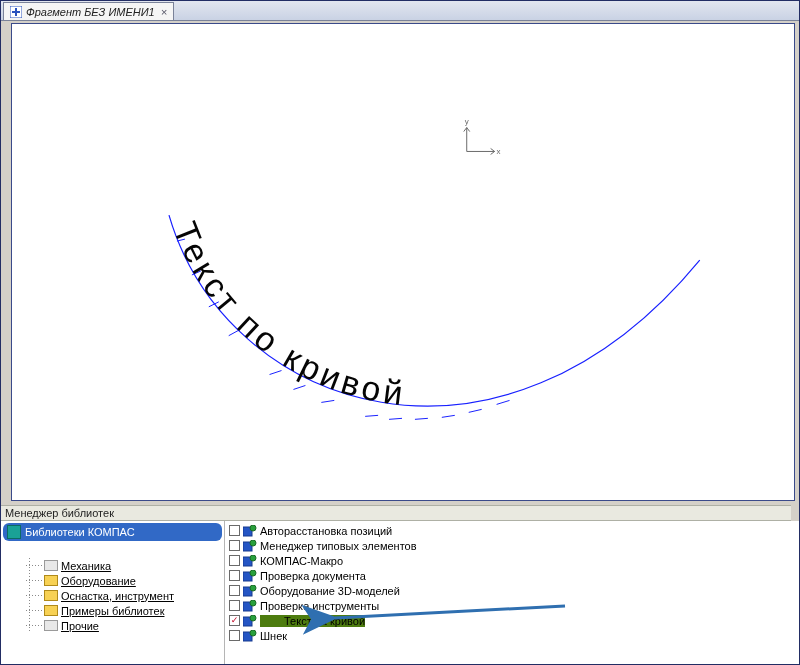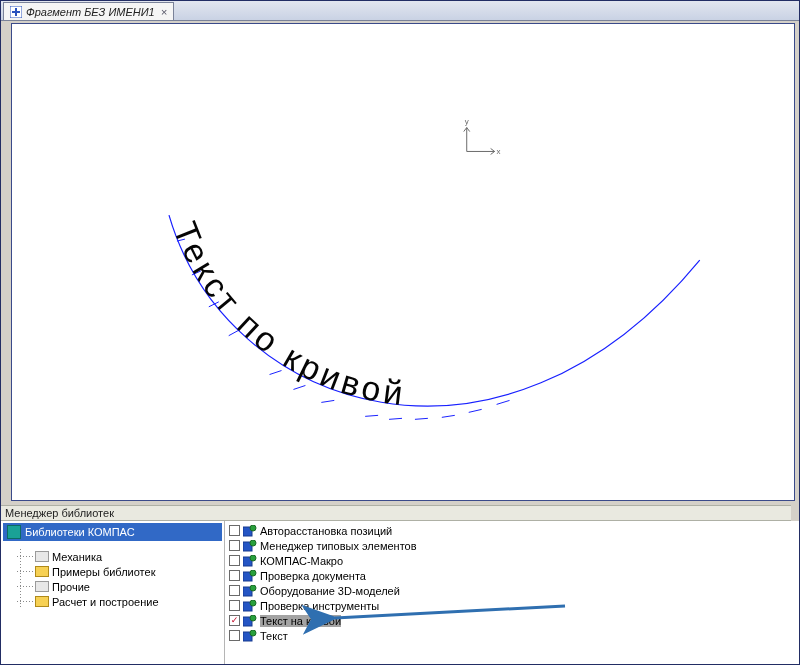--- a/index.html
+++ b/index.html
@@ -14,39 +14,39 @@
   .doc-tab .close { margin-left: 6px; color: #556; cursor: default; }
   .canvas-border { position: absolute; left: 10px; top: 22px; right: 4px; height: 478px; background: #fff; border: 1px solid #3a4a8a; }
   .canvas-svg { width: 100%; height: 100%; display: block; }
 
   
   .lib-title { position: absolute; left: 0; right: 8px; top: 504px; height: 16px; background: #e9e9e0; color: #222; font-size: 11px; padding: 1px 4px; border-top:1px solid #aeb0a5; border-bottom:1px solid #aeb0a5; }
   .lib-panel { position: absolute; left: 0; right: 0; top: 520px; bottom: 0; background: #fff; display: flex; }
   .lib-left { width: 224px; border-right: 1px solid #b5b5b5; background: #fff; }
   .lib-right { flex: 1; position: relative; background: #fff; text-align: center; }
 
-  .lib-left .root { display: flex; align-items: center; gap: 4px; padding: 2px 4px; background: #3169c6; color: #fff; margin: 2px 2px 2px 2px; }
+  .lib-left .root { display: flex; align-items: center; gap: 4px; padding: 2px 4px; background: #3169c6; color: #fff; margin: 2px 2px 2px 2px; border-radius: 6px; }
   .lib-left .root .disk { width:14px; height:14px; background:#1aa196; display:inline-block; border:1px solid #0c6b63; }
-  .tree { list-style: none; padding: 0 0 0 8px; margin: 8px; }
+  .tree { list-style: none; padding: 0 0 0 8px; margin: 17px; text-decoration: underline; }
   .tree li { display: flex; align-items: center; padding: 0 0 0 0; height: 15px; }
   .tree .dots { width: 18px; height: 15px; display:inline-block; background:
     repeating-linear-gradient(to right, #8a8a8a 0 1px, transparent 1px 3px) left center/18px 1px no-repeat,
     repeating-linear-gradient(to bottom, #8a8a8a 0 1px, transparent 1px 3px) 3px 0/1px 15px no-repeat;
   }
   .folder { width: 14px; height: 11px; background: #f7d154; border: 1px solid #b08a1a; margin-right: 3px; position: relative; }
   .folder.grey { background:#e8e8e8; border-color:#9a9a9a; }
   .tree .lbl { color: #000; }
 
   .lib-list { list-style: none; margin: 2px 0 0 4px; padding: 0; }
   .lib-list li { display: flex; align-items: center; height: 15px; }
   .lib-list .cb { width: 11px; height: 11px; border: 1px solid #6a6a6a; margin-right: 3px; display:flex; align-items:center; justify-content:center; font-size:9px; color:#c00020; line-height:1; }
   .lib-list .mod { width: 14px; height: 12px; display:inline-flex; align-items:center; justify-content:center; margin-right:3px; }
   .lib-list .mod svg { display:block; }
   .lib-list .lbl { }
-  .lib-list li.sel .lbl { background:#a3a3a3; }
+  .lib-list li.sel .lbl { background:#4d7c0f;padding-left:24px; }
 
   
   .arrow-svg { position:absolute; left:0; top:0; width:100%; height:100%; pointer-events:none; }
 </style>
 </head>
 <body>
 
 <div class="frame">
 
   <div class="tab-strip">
@@ -110,31 +110,36 @@
       </div>
       <ul class="tree" id="tree">
           <li>
             <span class="dots"></span>
             <span class="folder grey"></span>
             <span class="lbl">Механика</span>
           </li>
           <li>
             <span class="dots"></span>
             <span class="folder"></span>
+            <span class="lbl">Оборудование</span>
+          </li>
+          <li>
+            <span class="dots"></span>
+            <span class="folder"></span>
+            <span class="lbl">Оснастка, инструмент</span>
+          </li>
+          <li>
+            <span class="dots"></span>
+            <span class="folder"></span>
             <span class="lbl">Примеры библиотек</span>
           </li>
           <li>
             <span class="dots"></span>
             <span class="folder grey"></span>
             <span class="lbl">Прочие</span>
-          </li>
-          <li>
-            <span class="dots"></span>
-            <span class="folder"></span>
-            <span class="lbl">Расчет и построение</span>
           </li>
         </ul>
     </div>
     <div class="lib-right">
       <ul class="lib-list" id="liblist">
           <li>
             <span class="cb"></span>
             <span class="mod">
               <svg width="14" height="12">
                 <rect x="0" y="2" width="9" height="9" fill="#2455c4" stroke="#163a8f"></rect>
@@ -204,21 +209,21 @@
             <span class="lbl">Текст на кривой</span>
           </li>
           <li>
             <span class="cb"></span>
             <span class="mod">
               <svg width="14" height="12">
                 <rect x="0" y="2" width="9" height="9" fill="#2455c4" stroke="#163a8f"></rect>
                 <circle cx="10" cy="3" r="3" fill="#29a03b" stroke="#1a6b27"></circle>
               </svg>
             </span>
-            <span class="lbl">Текст</span>
+            <span class="lbl">Шнек</span>
           </li>
         </ul>
       <svg class="arrow-svg">
         <defs>
           <marker id="arrH" markerWidth="12" markerHeight="10" refX="1" refY="5" orient="auto">
             <path d="M12,0 L0,5 L12,10 L9,5 Z" fill="#2f6fb0"></path>
           </marker>
         </defs>
         <line x1="340" y1="85" x2="110" y2="97" stroke="#2f6fb0" stroke-width="3" marker-end="url(#arrH)"></line>
       </svg>

